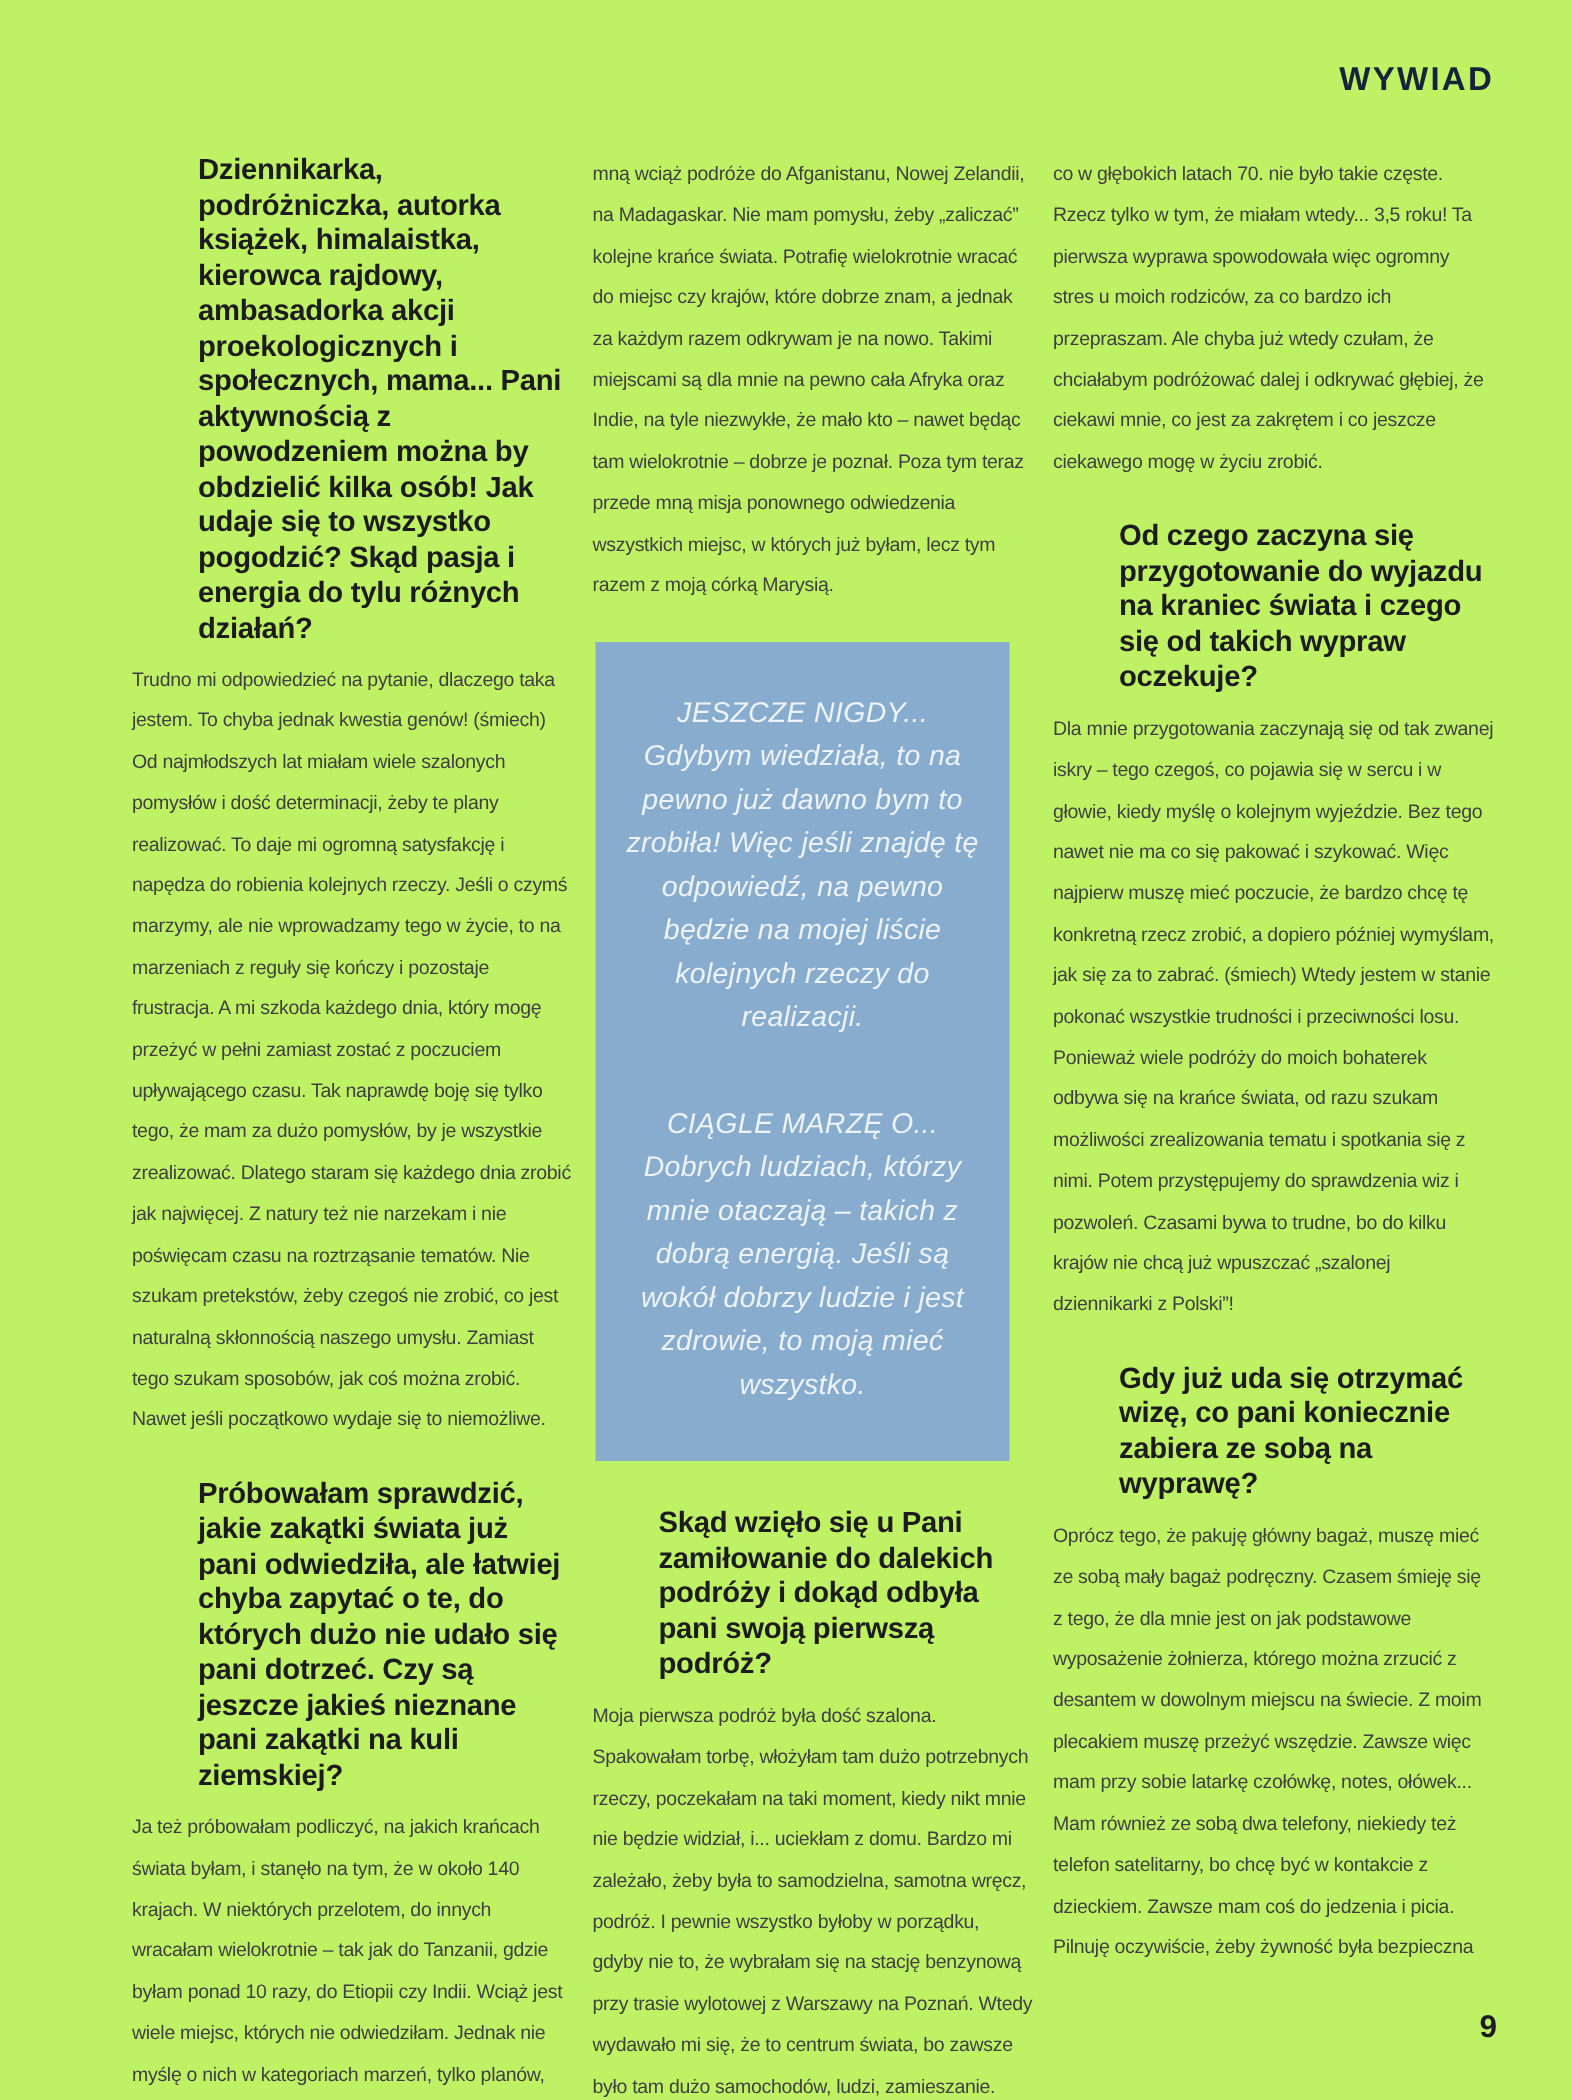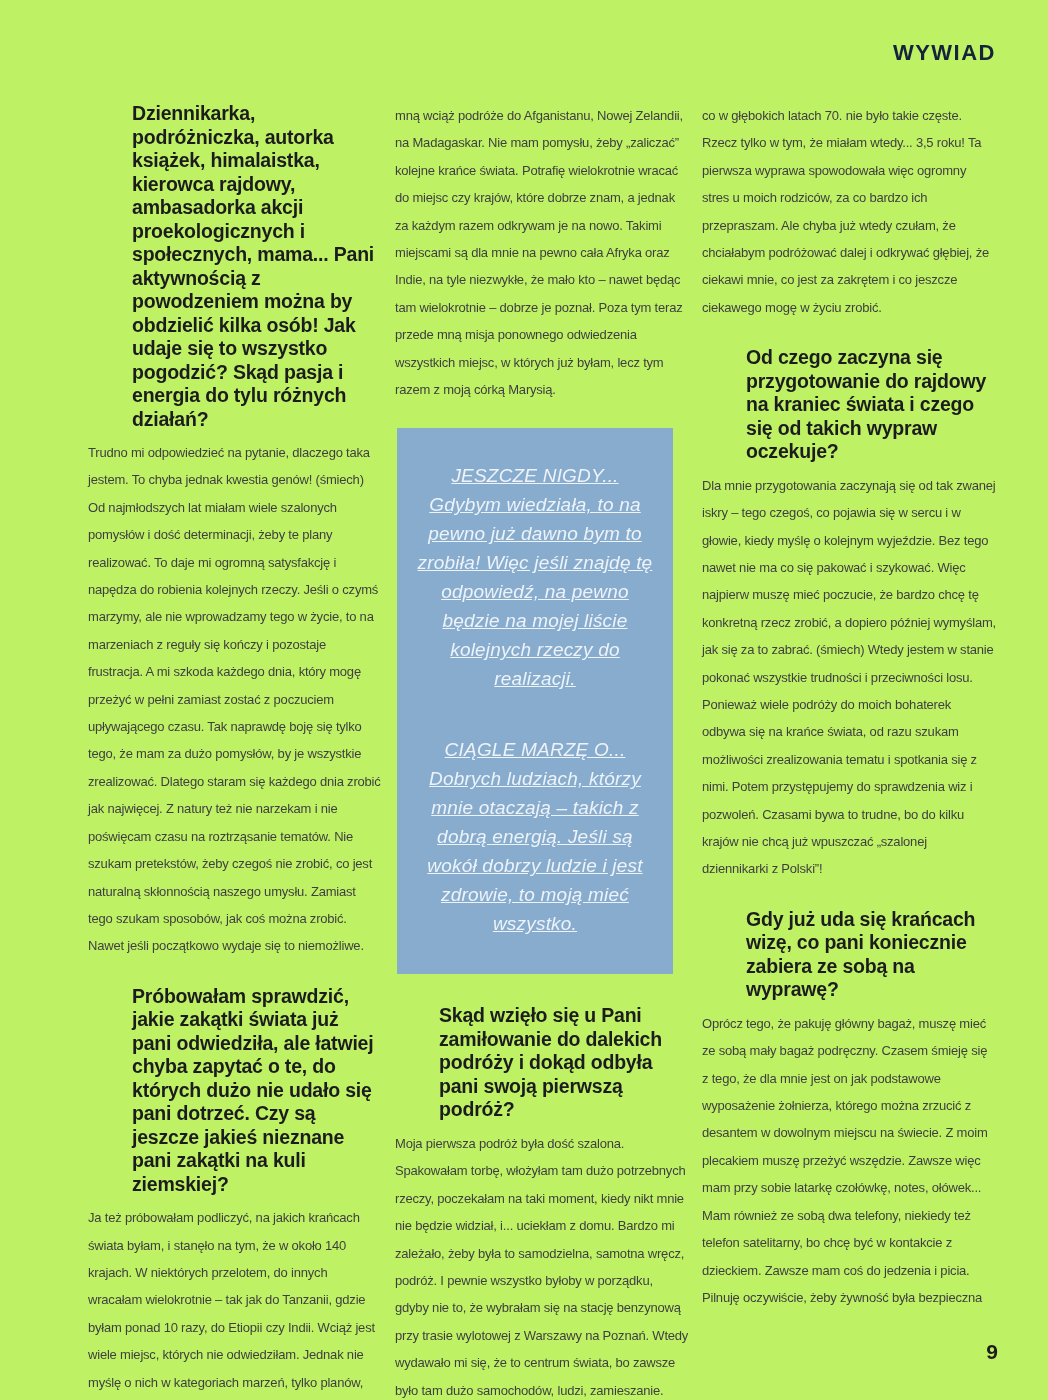--- a/index.html
+++ b/index.html
@@ -50,21 +50,20 @@
     -webkit-hyphens: auto;
   }
   .pullquote {
     width: 276px;
     background: #88accd;
     color: #edf3f9;
     font-style: italic;
     text-align: center;
     padding: 33px 16px 36px 16px;
     margin: 16px 0 30px 2px;
-    text-decoration: underline;
   }
   .pq-section + .pq-section { margin-top: 42px; }
   .pq-title, .pq-body {
     font-size: 19px;
     line-height: 29px;
     letter-spacing: 0.2px;
   }
   .page-number {
     position: absolute;
     right: 50px;
@@ -103,23 +102,23 @@
           <p class="pq-title">CIĄGLE MARZĘ O...</p>
           <p class="pq-body">Dobrych ludziach, którzy mnie otaczają – takich z dobrą energią. Jeśli są wokół dobrzy ludzie i jest zdrowie, to moją mieć wszystko.</p>
         </div>
       </aside>
       <p class="q" style="color: rgb(28, 28, 30);">Skąd wzięło się u Pani zamiłowanie do dalekich podróży i dokąd odbyła pani swoją pierwszą podróż?</p>
       <p class="a" style="color: rgb(63, 63, 65);">Moja pierwsza podróż była dość szalona. Spakowałam torbę, włożyłam tam dużo potrzebnych rzeczy, poczekałam na taki moment, kiedy nikt mnie nie będzie widział, i... uciekłam z domu. Bardzo mi zależało, żeby była to samodzielna, samotna wręcz, podróż. I pewnie wszystko byłoby w porządku, gdyby nie to, że wybrałam się na stację benzynową przy trasie wylotowej z Warszawy na Poznań. Wtedy wydawało mi się, że to centrum świata, bo zawsze było tam dużo samochodów, ludzi, zamieszanie. Była tam również kawiarnia z prawdziwego zdarzenia,</p>
     </section>
 
     <section class="col">
       <p class="a" style="color: rgb(63, 63, 65);">co w głębokich latach 70. nie było takie częste. Rzecz tylko w tym, że miałam wtedy... 3,5 roku! Ta pierwsza wyprawa spowodowała więc ogromny stres u moich rodziców, za co bardzo ich przepraszam. Ale chyba już wtedy czułam, że chciałabym podróżować dalej i odkrywać głębiej, że ciekawi mnie, co jest za zakrętem i co jeszcze ciekawego mogę w życiu zrobić.</p>
-      <p class="q" style="color: rgb(28, 28, 30);">Od czego zaczyna się przygotowanie do rajdowy na kraniec świata i czego się od takich wypraw oczekuje?</p>
+      <p class="q" style="color: rgb(28, 28, 30);">Od czego zaczyna się przygotowanie do wyjazdu na kraniec świata i czego się od takich wypraw oczekuje?</p>
       <p class="a" style="color: rgb(63, 63, 65);">Dla mnie przygotowania zaczynają się od tak zwanej iskry – tego czegoś, co pojawia się w sercu i w głowie, kiedy myślę o kolejnym wyjeździe. Bez tego nawet nie ma co się pakować i szykować. Więc najpierw muszę mieć poczucie, że bardzo chcę tę konkretną rzecz zrobić, a dopiero później wymyślam, jak się za to zabrać. (śmiech) Wtedy jestem w stanie pokonać wszystkie trudności i przeciwności losu. Ponieważ wiele podróży do moich bohaterek odbywa się na krańce świata, od razu szukam możliwości zrealizowania tematu i spotkania się z nimi. Potem przystępujemy do sprawdzenia wiz i pozwoleń. Czasami bywa to trudne, bo do kilku krajów nie chcą już wpuszczać „szalonej dziennikarki z Polski”!</p>
-      <p class="q" style="color: rgb(28, 28, 30);">Gdy już uda się krańcach wizę, co pani koniecznie zabiera ze sobą na wyprawę?</p>
+      <p class="q" style="color: rgb(28, 28, 30);">Gdy już uda się otrzymać wizę, co pani koniecznie zabiera ze sobą na wyprawę?</p>
       <p class="a" style="color: rgb(63, 63, 65);">Oprócz tego, że pakuję główny bagaż, muszę mieć ze sobą mały bagaż podręczny. Czasem śmieję się z tego, że dla mnie jest on jak podstawowe wyposażenie żołnierza, którego można zrzucić z desantem w dowolnym miejscu na świecie. Z moim plecakiem muszę przeżyć wszędzie. Zawsze więc mam przy sobie latarkę czołówkę, notes, ołówek... Mam również ze sobą dwa telefony, niekiedy też telefon satelitarny, bo chcę być w kontakcie z dzieckiem. Zawsze mam coś do jedzenia i picia. Pilnuję oczywiście, żeby żywność była bezpieczna</p>
     </section>
 
   </main>
 
   <div class="page-number">9</div>
 
 </div>
 
 </body></html>

